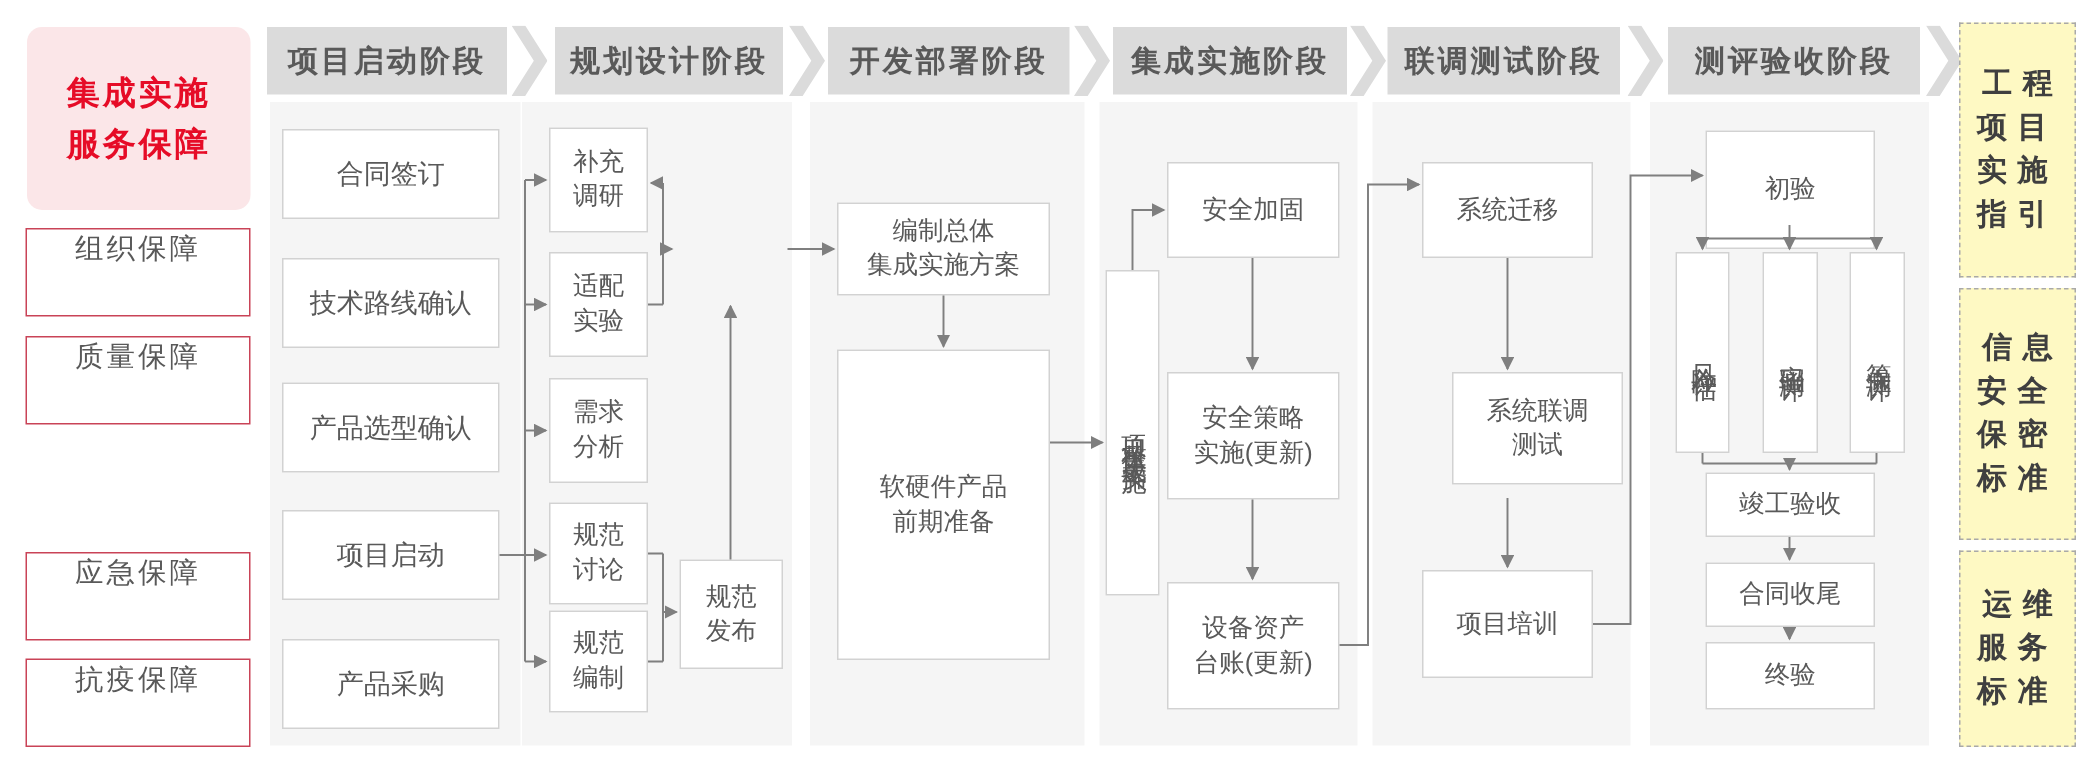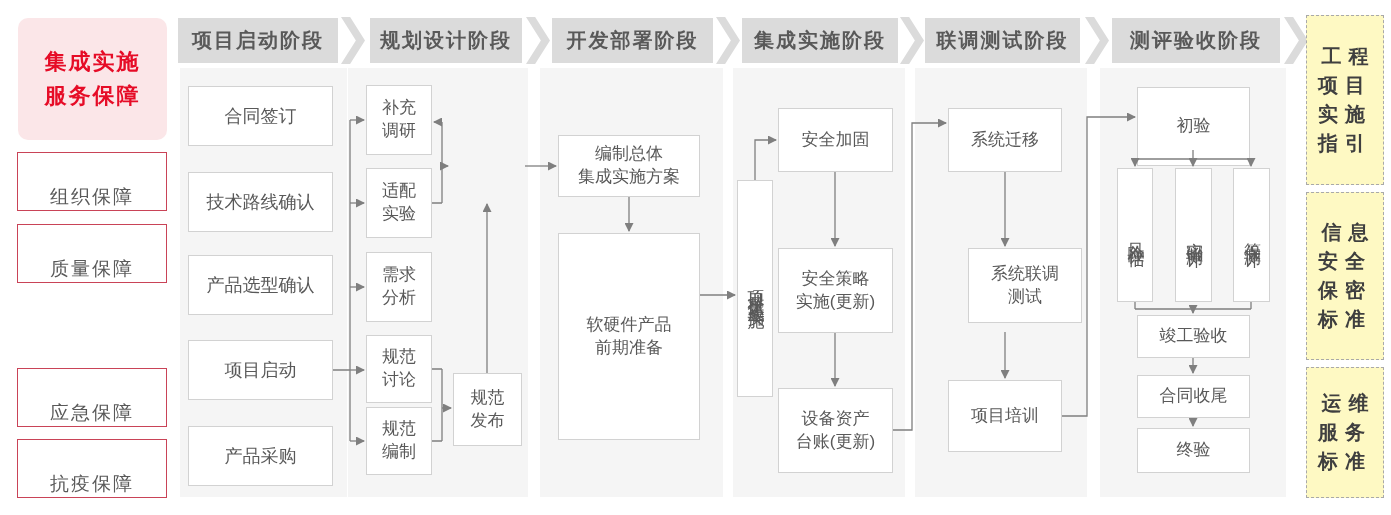--- a/index.html
+++ b/index.html
@@ -20,21 +20,21 @@
        font-size:17px;line-height:1.35;color:#595959;white-space:pre-line;
        box-sizing:border-box;padding:8px;}
   .box.big{font-size:18px;}
   .vtext{writing-mode:vertical-lr;letter-spacing:3px;}
 
   .side-main{position:absolute;left:18px;top:18px;width:149px;height:122px;
        background:#fbe6e8;border-radius:10px;display:flex;align-items:center;justify-content:center;
        color:#e60c27;font-weight:bold;font-size:22px;letter-spacing:2px;
        white-space:pre-line;text-align:center;line-height:1.55;}
   .side-item{position:absolute;left:17px;width:150px;height:59px;background:#fff;
-       border:1.5px solid #c94357;display:flex;align-items:flex-end;justify-content:center;
+       border:1.5px solid #c94357;display:flex;align-items:flex-start;justify-content:center;
        font-size:19px;color:#595959;letter-spacing:2px;box-sizing:border-box;}
 
   .dashed{position:absolute;left:1306px;width:78px;background:#fef9c3;
        border:1.5px dashed #a9a9a9;display:flex;align-items:center;justify-content:center;
        font-weight:bold;font-size:20px;color:#3f3f3f;white-space:pre-line;text-align:center;
        line-height:1.45;letter-spacing:0.35em;text-indent:0.35em;box-sizing:border-box;}
 
   svg.wires{position:absolute;left:0;top:0;pointer-events:none;}
 </style>
 </head>

